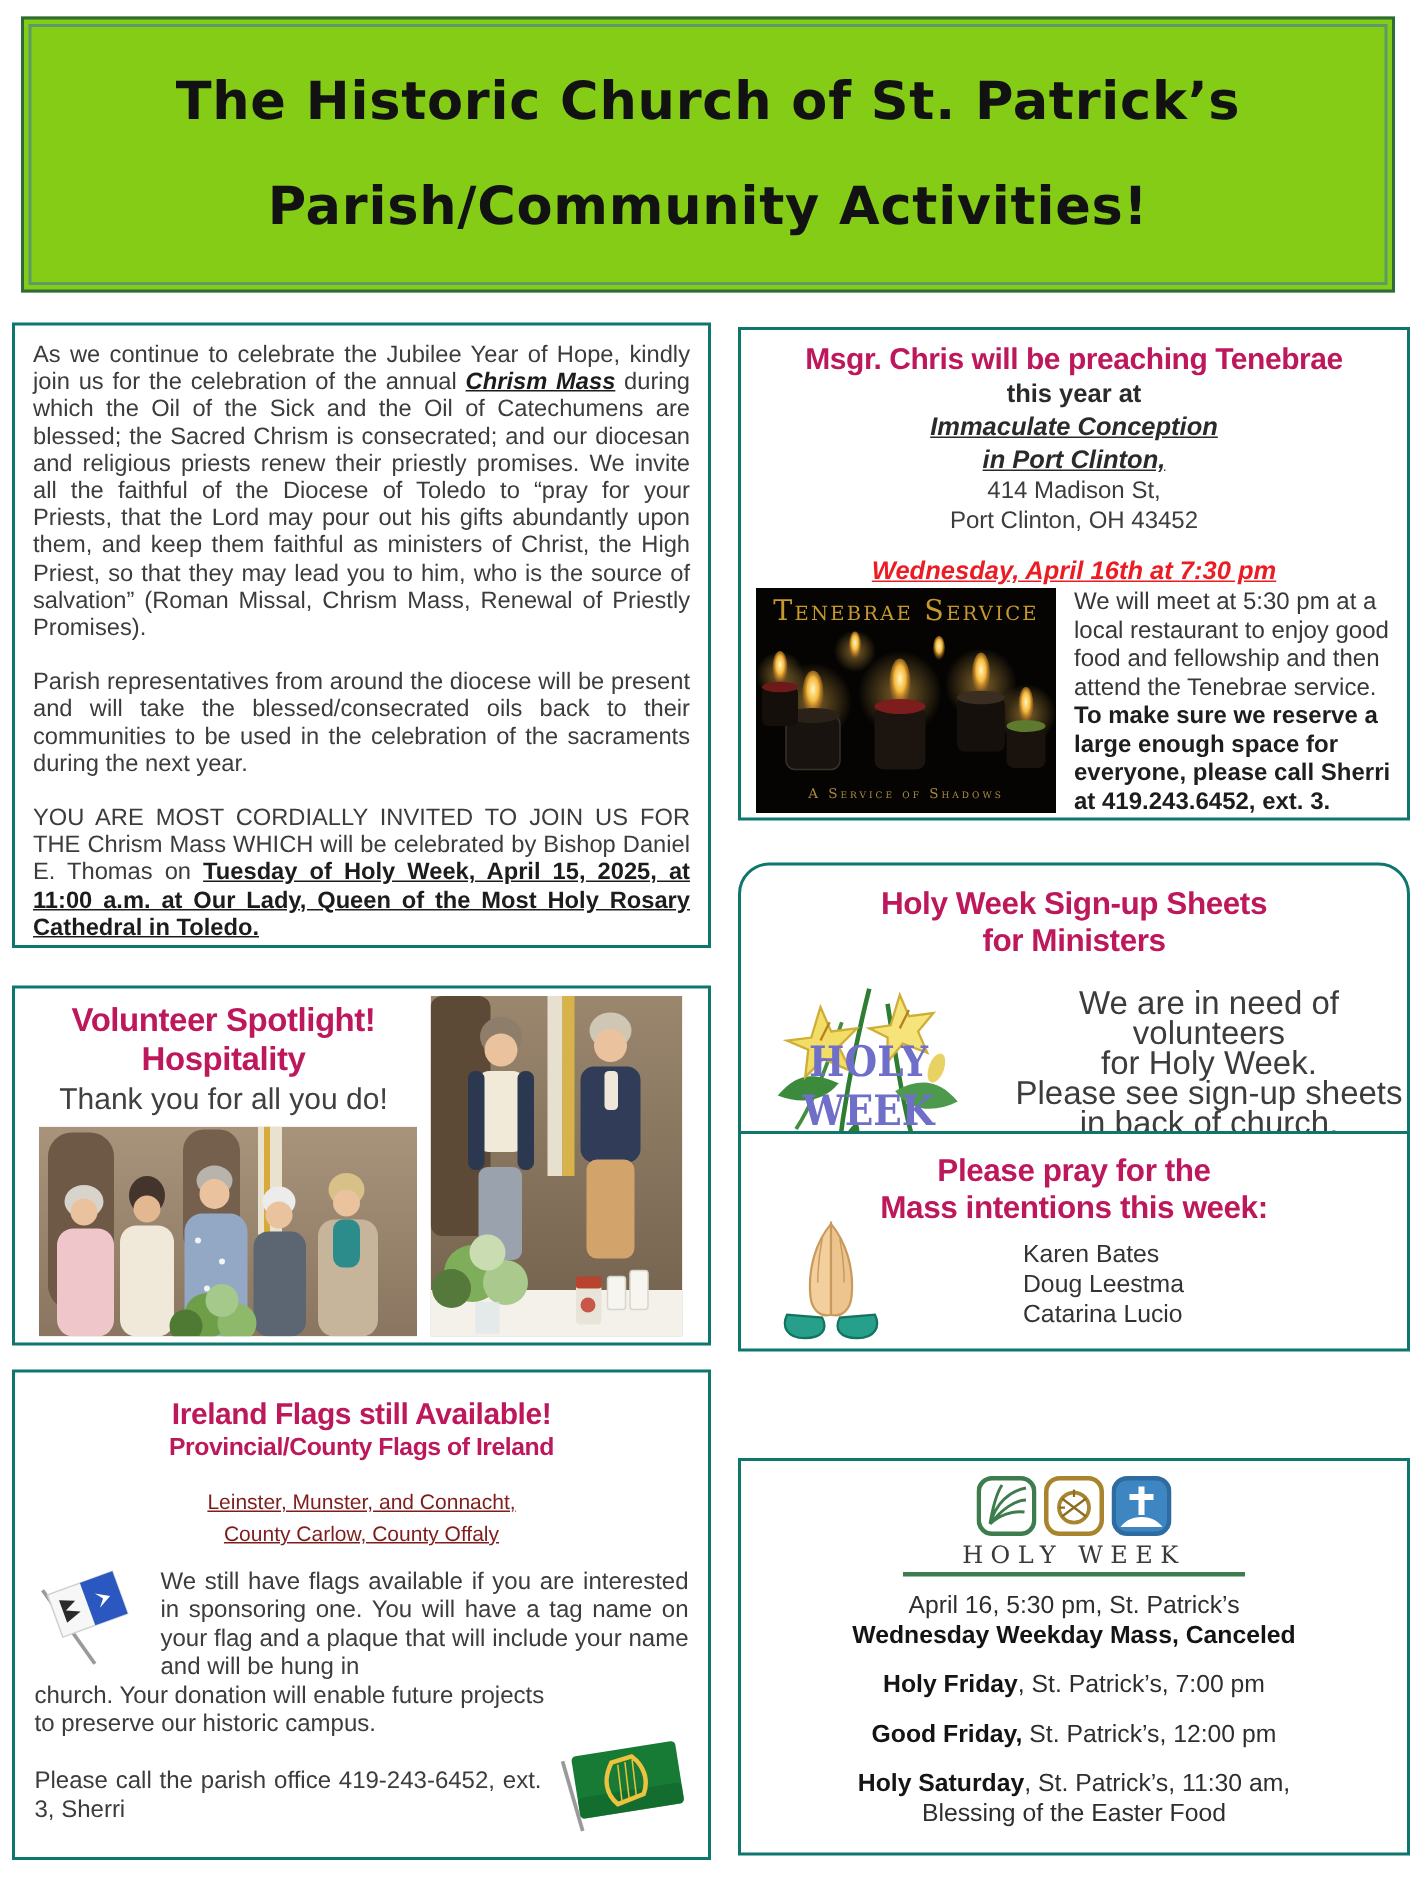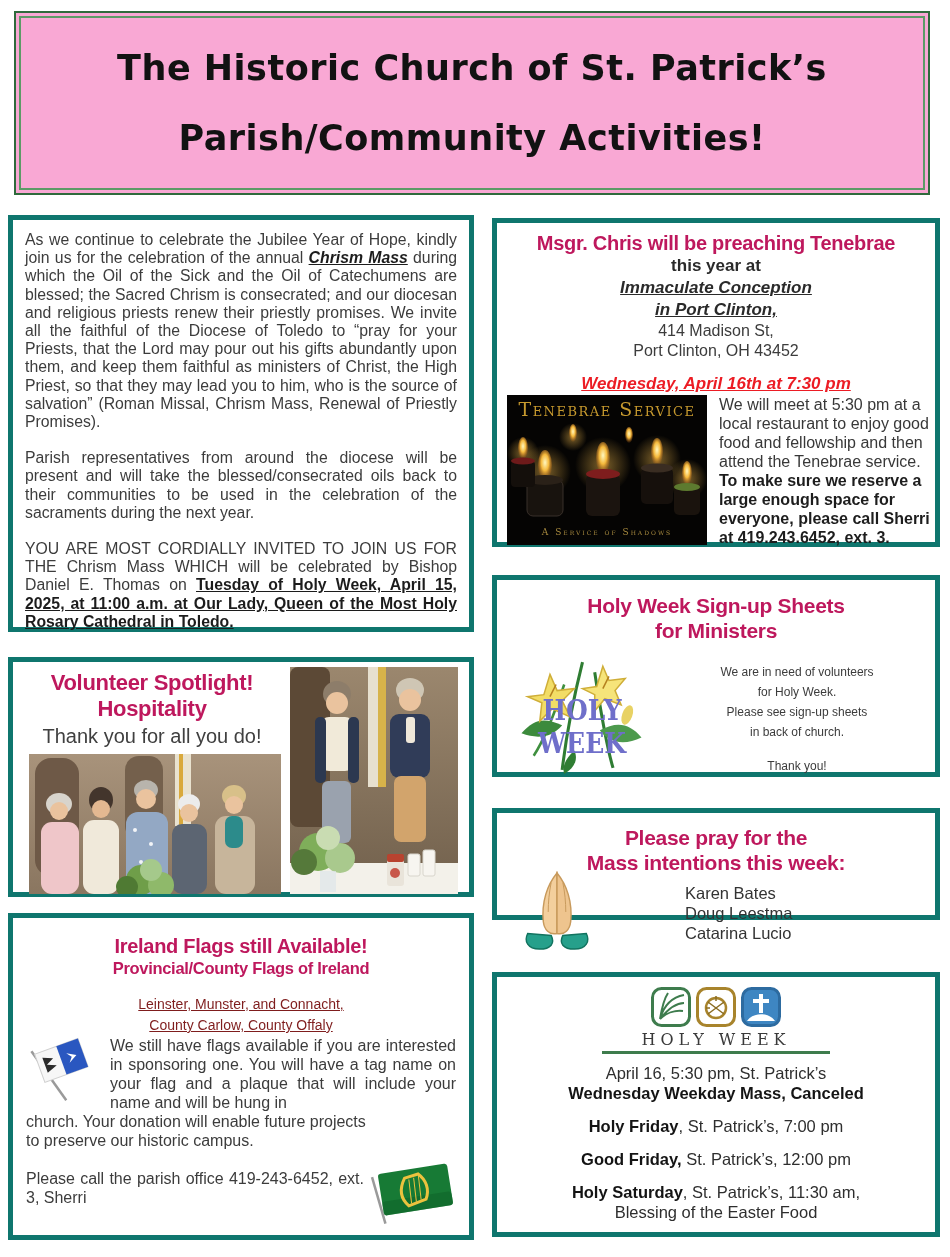--- a/index.html
+++ b/index.html
@@ -1,29 +1,29 @@
 <!DOCTYPE html>
 <html><head>
 <meta charset="utf-8">
 <style>
   html,body{margin:0;padding:0;background:#ffffff;}
   .page{position:relative;width:950px;height:1257px;background:#ffffff;
         font-family:"Liberation Sans",sans-serif;color:#3c3c3c;overflow:hidden;}
 
   
   .header-box{position:absolute;left:14px;top:11px;width:916px;height:184px;
-              border:2px solid #2f6a3c;box-sizing:border-box;background:#f9a8d4;}
+              border:2px solid #2f6a3c;box-sizing:border-box;background:#84cc16;}
   .header-inner{position:absolute;inset:3px;border:2px solid #5c9a66;
                 display:flex;flex-direction:column;justify-content:center;
                 align-items:center;gap:30px;}
   .header-title{font-family:"DejaVu Sans",sans-serif;font-weight:bold;font-size:35px;
                 color:#121212;letter-spacing:0.5px;}
 
   
-  .box{position:absolute;background:#fff;border:5px solid #0f766e;box-sizing:border-box;}
+  .box{position:absolute;background:#fff;border:2px solid #0f766e;box-sizing:border-box;}
   .heavy{font-weight:bold;color:#be185d;letter-spacing:-0.3px;}
   .center{text-align:center;}
   .just{text-align:justify;}
   .u{text-decoration:underline;}
   .bi{font-weight:bold;font-style:italic;}
 
   
   #box-chrism{left:8px;top:215px;width:466px;height:417px;padding:11px 12px;}
   #box-chrism p{margin:0 0 18px 0;font-size:15.8px;line-height:18.2px;}
   #box-chrism .em-u{font-weight:bold;font-style:italic;text-decoration:underline;color:#1c1c1c;}
@@ -37,52 +37,52 @@
   .photo{position:absolute;overflow:hidden;}
   #photo-group{left:16px;top:92px;width:252px;height:140px;}
   #photo-two{left:277px;top:5px;width:168px;height:227px;}
   .photo svg{display:block;width:100%;height:100%;}
 
   
   #box-ireland{left:8px;top:913px;width:466px;height:327px;padding:10px 13px;}
   .ire-t1{font-size:20px;line-height:24px;margin-top:6px;}
   .ire-t2{font-size:16.5px;line-height:20px;}
   .ire-under{margin-top:16px;font-size:14px;line-height:21px;color:#7f1d1d;}
-  .ire-flow{font-size:16px;line-height:19px;position:relative;}
+  .ire-flow{margin-top:12px;font-size:16px;line-height:19px;position:relative;}
   .flag-left{float:left;width:74px;height:72px;margin:0 10px 2px 0;}
   .ire-b2{width:352px;font-size:16px;line-height:19px;}
   .ire-call{width:338px;margin-top:19px;font-size:16px;line-height:19px;text-align:justify;}
   .harp-flag{position:absolute;right:10px;top:243px;width:92px;height:64px;}
 
   
   #box-tenebrae{left:492px;top:218px;width:448px;height:329px;padding:8px 10px;}
   .ten-title{font-size:20px;line-height:24px;}
   .ten-sub{font-size:17px;line-height:22px;font-weight:bold;color:#2a2a2a;}
   .ten-addr{font-size:16px;line-height:20px;}
   .ten-date{margin-top:13px;font-size:17px;font-weight:bold;font-style:italic;
             text-decoration:underline;color:#ec1c24;}
   .ten-row{position:absolute;left:10px;top:172px;width:428px;}
   .ten-img{position:absolute;left:0;top:0;width:200px;height:150px;}
   .ten-body{position:absolute;left:212px;top:0;width:216px;font-size:16px;line-height:19px;color:#383838;}
   .ten-body b{color:#1d1d1d;}
 
   
-  #box-signup{left:492px;top:575px;width:448px;height:202px;}
+  #box-signup{left:492px;top:575px;width:448px;height:202px;border-radius:21px;}
   .su-title{margin-top:13px;font-size:21px;line-height:25px;}
   .lily{position:absolute;left:6px;top:74px;width:158px;height:120px;}
   .lily svg{width:100%;height:100%;display:block;}
   .lily-text{position:absolute;left:0;bottom:18px;width:100%;text-align:center;
              font-family:"DejaVu Serif",serif;font-weight:bold;font-size:25px;
              color:#6f6fca;transform:scaleY(1.12);letter-spacing:0;}
-  .su-text{position:absolute;left:164px;top:82px;width:272px;text-align:center;
-           font-size:12px;line-height:20px;}
+  .su-text{position:absolute;left:176px;top:82px;width:272px;text-align:center;
+           font-size:22px;line-height:20px;}
   .su-thanks{margin-top:14px;}
 
   
-  #box-intentions{left:492px;top:808px;width:448px;height:112px;}
+  #box-intentions{left:492px;top:754px;width:448px;height:147px;}
   .int-title{margin-top:12px;font-size:21px;line-height:25px;}
   .hands{position:absolute;left:24px;top:56px;width:72px;height:84px;}
   .names{position:absolute;left:188px;top:70px;font-size:16.5px;line-height:20px;color:#333;}
 
   
   #box-schedule{left:492px;top:972px;width:448px;height:265px;}
   .logo-wrap{margin-top:10px;text-align:center;}
   .tiles{display:flex;justify-content:center;gap:5px;}
   .tile{width:40px;height:40px;}
   .logo-text{margin-top:3px;font-family:"DejaVu Serif",serif;font-size:16px;

